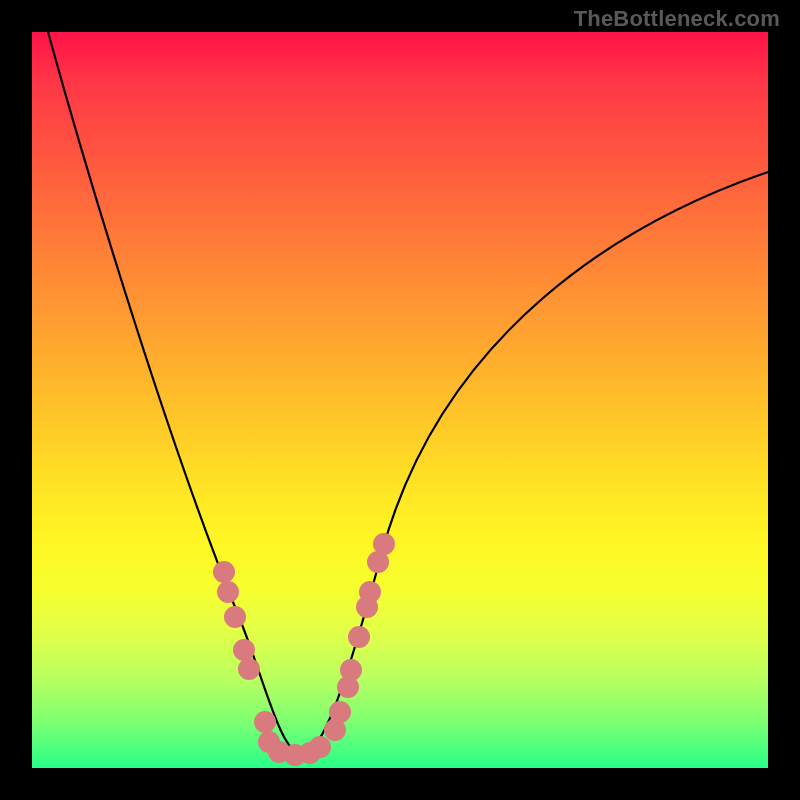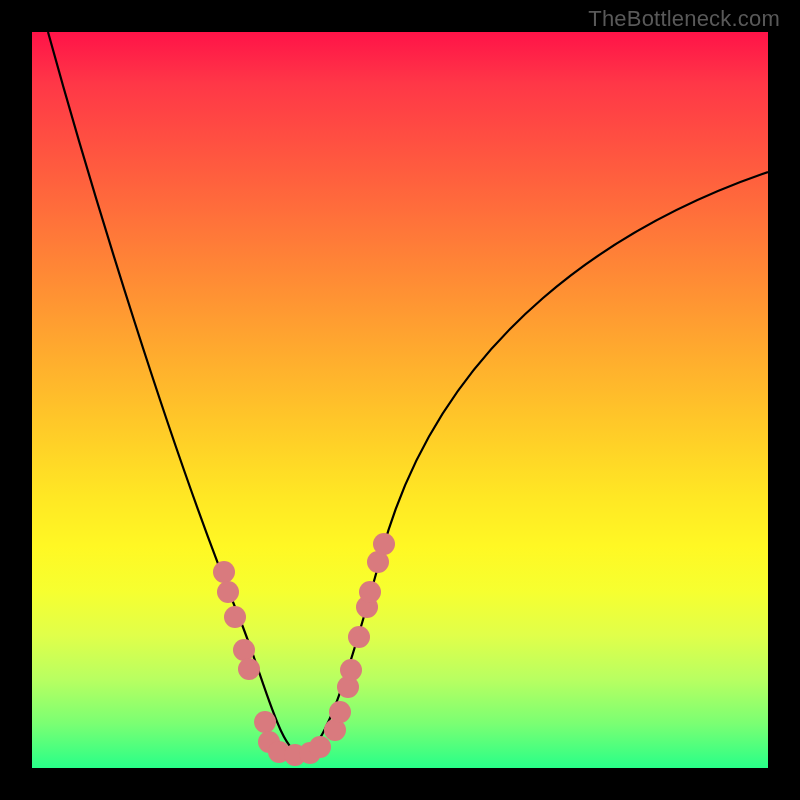--- a/index.html
+++ b/index.html
@@ -45,21 +45,21 @@
       #b8ff61 88%,
       #7aff73 94%,
       #28ff88 100%
     );
   }
   .watermark {
     position: absolute;
     top: 6px;
     right: 20px;
     font-size: 22px;
-    font-weight: 400;
+    font-weight: 700;
     color: #595959;
     letter-spacing: 0.2px;
     user-select: none;
   }
   svg.curve-layer {
     position: absolute;
     inset: 0;
     width: 736px;
     height: 736px;
   }

